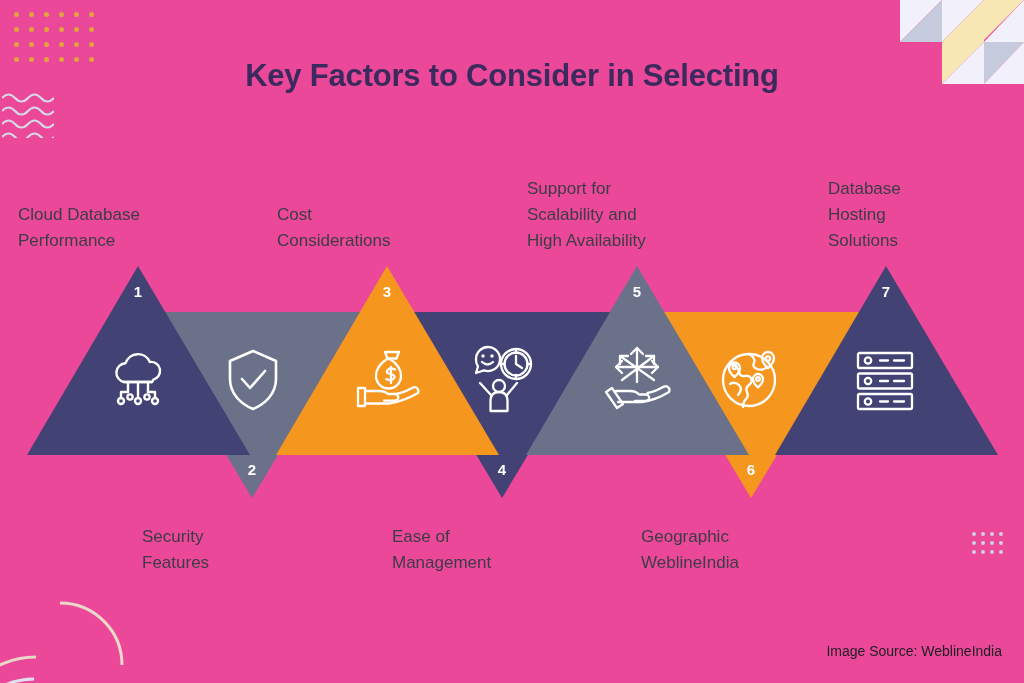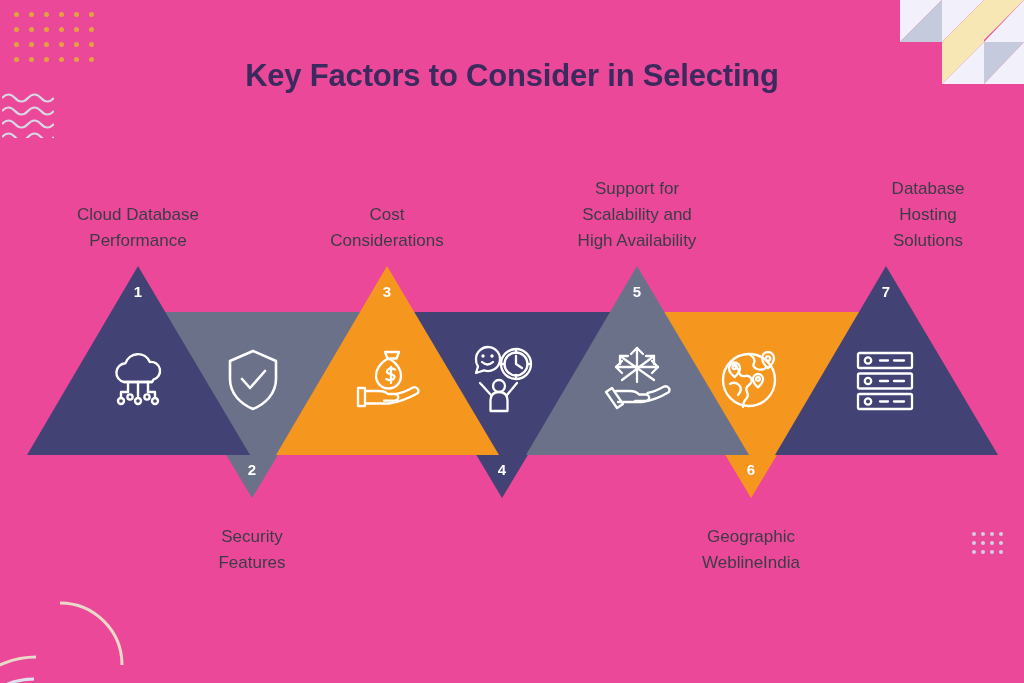--- a/index.html
+++ b/index.html
@@ -57,21 +57,21 @@
     font-weight: bold;
     text-align: center;
     width: 24px;
   }
 
   .icon-wrap { position: absolute; }
 
   
   .caption {
     position: absolute;
-    text-align: center;
+    text-align: left;
     color: #3c3c47;
     font-size: 17px;
     line-height: 26px;
   }
 
   
   #source {
     position: absolute; right: 22px; bottom: 24px;
     color: #1d1d24;
     font-size: 14px;
@@ -315,20 +315,25 @@
     <span>Database</span><br>
     <span>Hosting</span><br>
     <span>Solutions</span>
   </div>
 
   <div class="caption" style="left:142px; top:524px; width:220px;">
     <span>Security</span><br>
     <span>Features</span>
   </div>
 
+  <div class="caption" style="left:392px; top:524px; width:220px;">
+    <span>Ease of</span><br>
+    <span>Management</span>
+  </div>
 
   <div class="caption" style="left:641px; top:524px; width:220px;">
     <span>Geographic</span><br>
     <span>WeblineIndia</span>
   </div>
 
+  <div id="source">Image Source: WeblineIndia</div>
 
 </div>
 
 </body></html>

